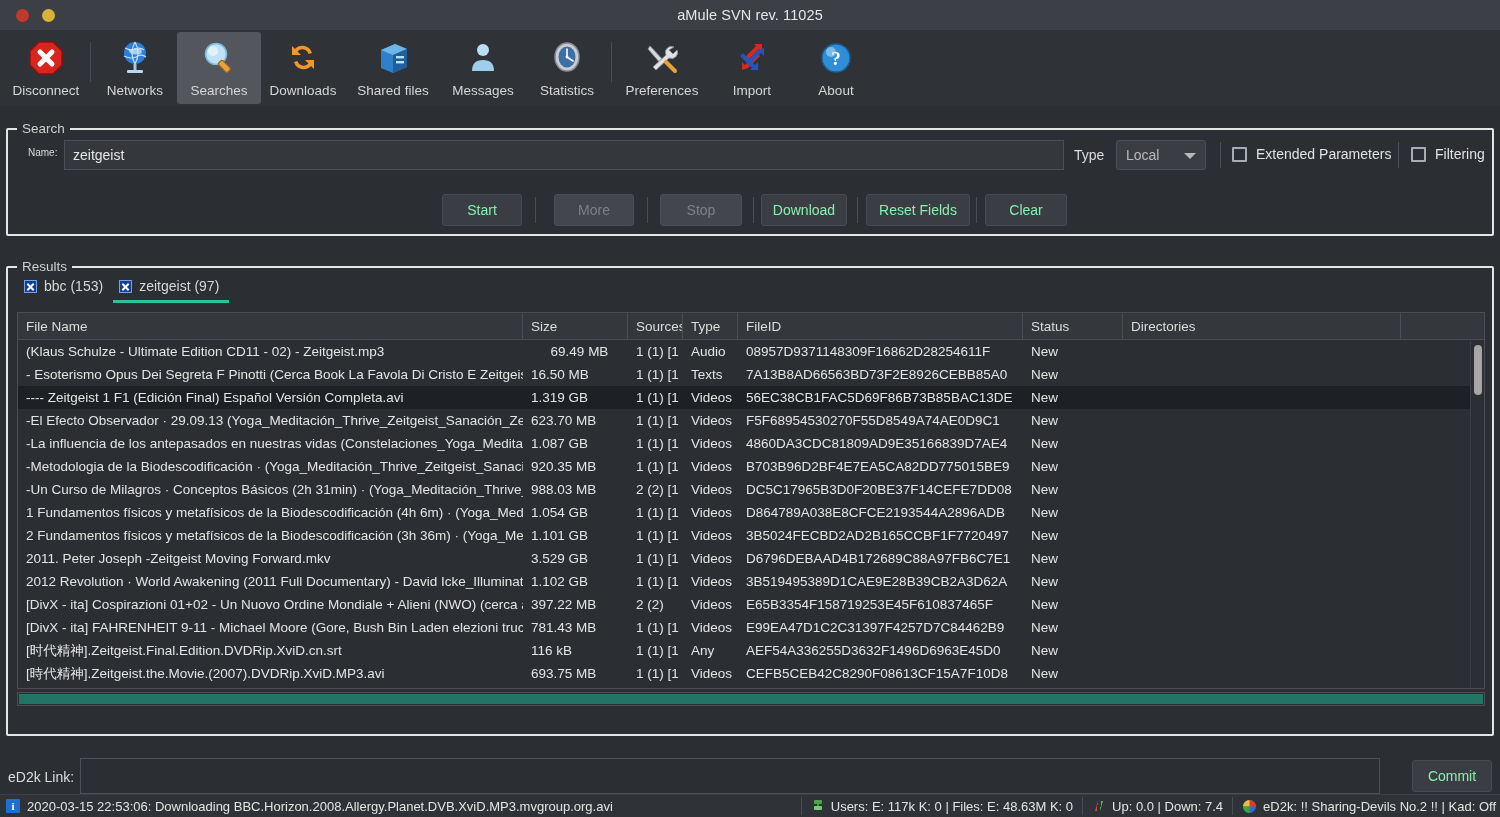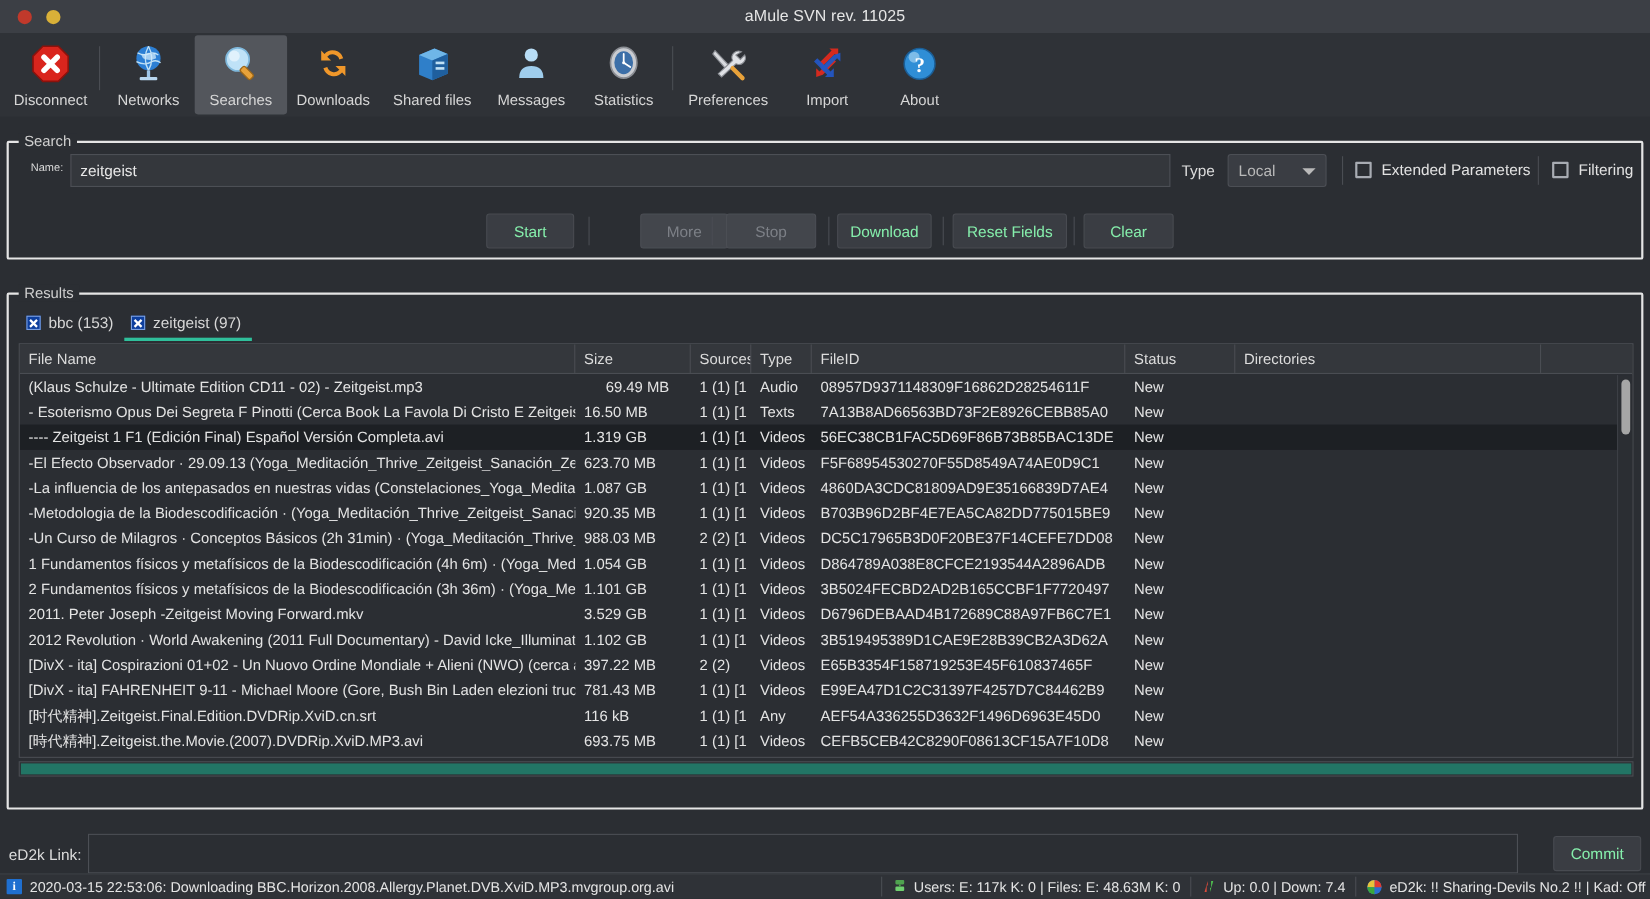--- a/index.html
+++ b/index.html
@@ -99,21 +99,21 @@
     cursor: pointer; font-family: "Liberation Sans", sans-serif;
   }
   .btn.disabled { color: #7d8087; background: #43464c; border-color: #4b4e54; }
   .btnsep { position: absolute; width: 1px; height: 26px; background: #4a4d53; top: 67px; }
 
   
   #results-group { left: 6px; top: 266px; width: 1488px; height: 470px; }
 
   #tabs {
     position: absolute; left: 10px; top: 10px; height: 32px;
-    display: flex; align-items: flex-end;
+    display: flex; align-items: flex-start;
   }
   .tab {
     display: flex; align-items: center; gap: 7px;
     padding: 0 10px 6px 6px; cursor: pointer;
     border-bottom: 3px solid transparent;
   }
   .tab.active { border-bottom-color: #2fbf9b; }
   .tab-label { color: #d7d7d7; font-size: 14px; white-space: nowrap; }
   .tab-x {
     width: 13px; height: 13px; background: #0e3f9e;
@@ -332,21 +332,21 @@
     <span class="chk-label">Extended Parameters</span>
   </div>
   <div class="vsep" style="left:1390px; top:12px; height:26px;"></div>
   <div class="chk-wrap" style="left:1403px;">
     <span class="chk-box"></span>
     <span class="chk-label">Filtering</span>
   </div>
 
   <div id="search-buttons">
       <div class="btn" style="left: 434px; top: 64px; width: 80px;">Start</div>
-      <div class="btn disabled" style="left: 546px; top: 64px; width: 80px; margin-left: 28px;">More</div>
+      <div class="btn disabled" style="left: 546px; top: 64px; width: 80px;">More</div>
       <div class="btn disabled" style="left: 652px; top: 64px; width: 82px;">Stop</div>
       <div class="btn" style="left: 753px; top: 64px; width: 86px;">Download</div>
       <div class="btn" style="left: 858px; top: 64px; width: 104px;">Reset Fields</div>
       <div class="btn" style="left: 977px; top: 64px; width: 82px;">Clear</div>
       <div class="btnsep" style="left: 527px;"></div>
       <div class="btnsep" style="left: 639px;"></div>
       <div class="btnsep" style="left: 745px;"></div>
       <div class="btnsep" style="left: 849px;"></div>
       <div class="btnsep" style="left: 968px;"></div>
     </div>

